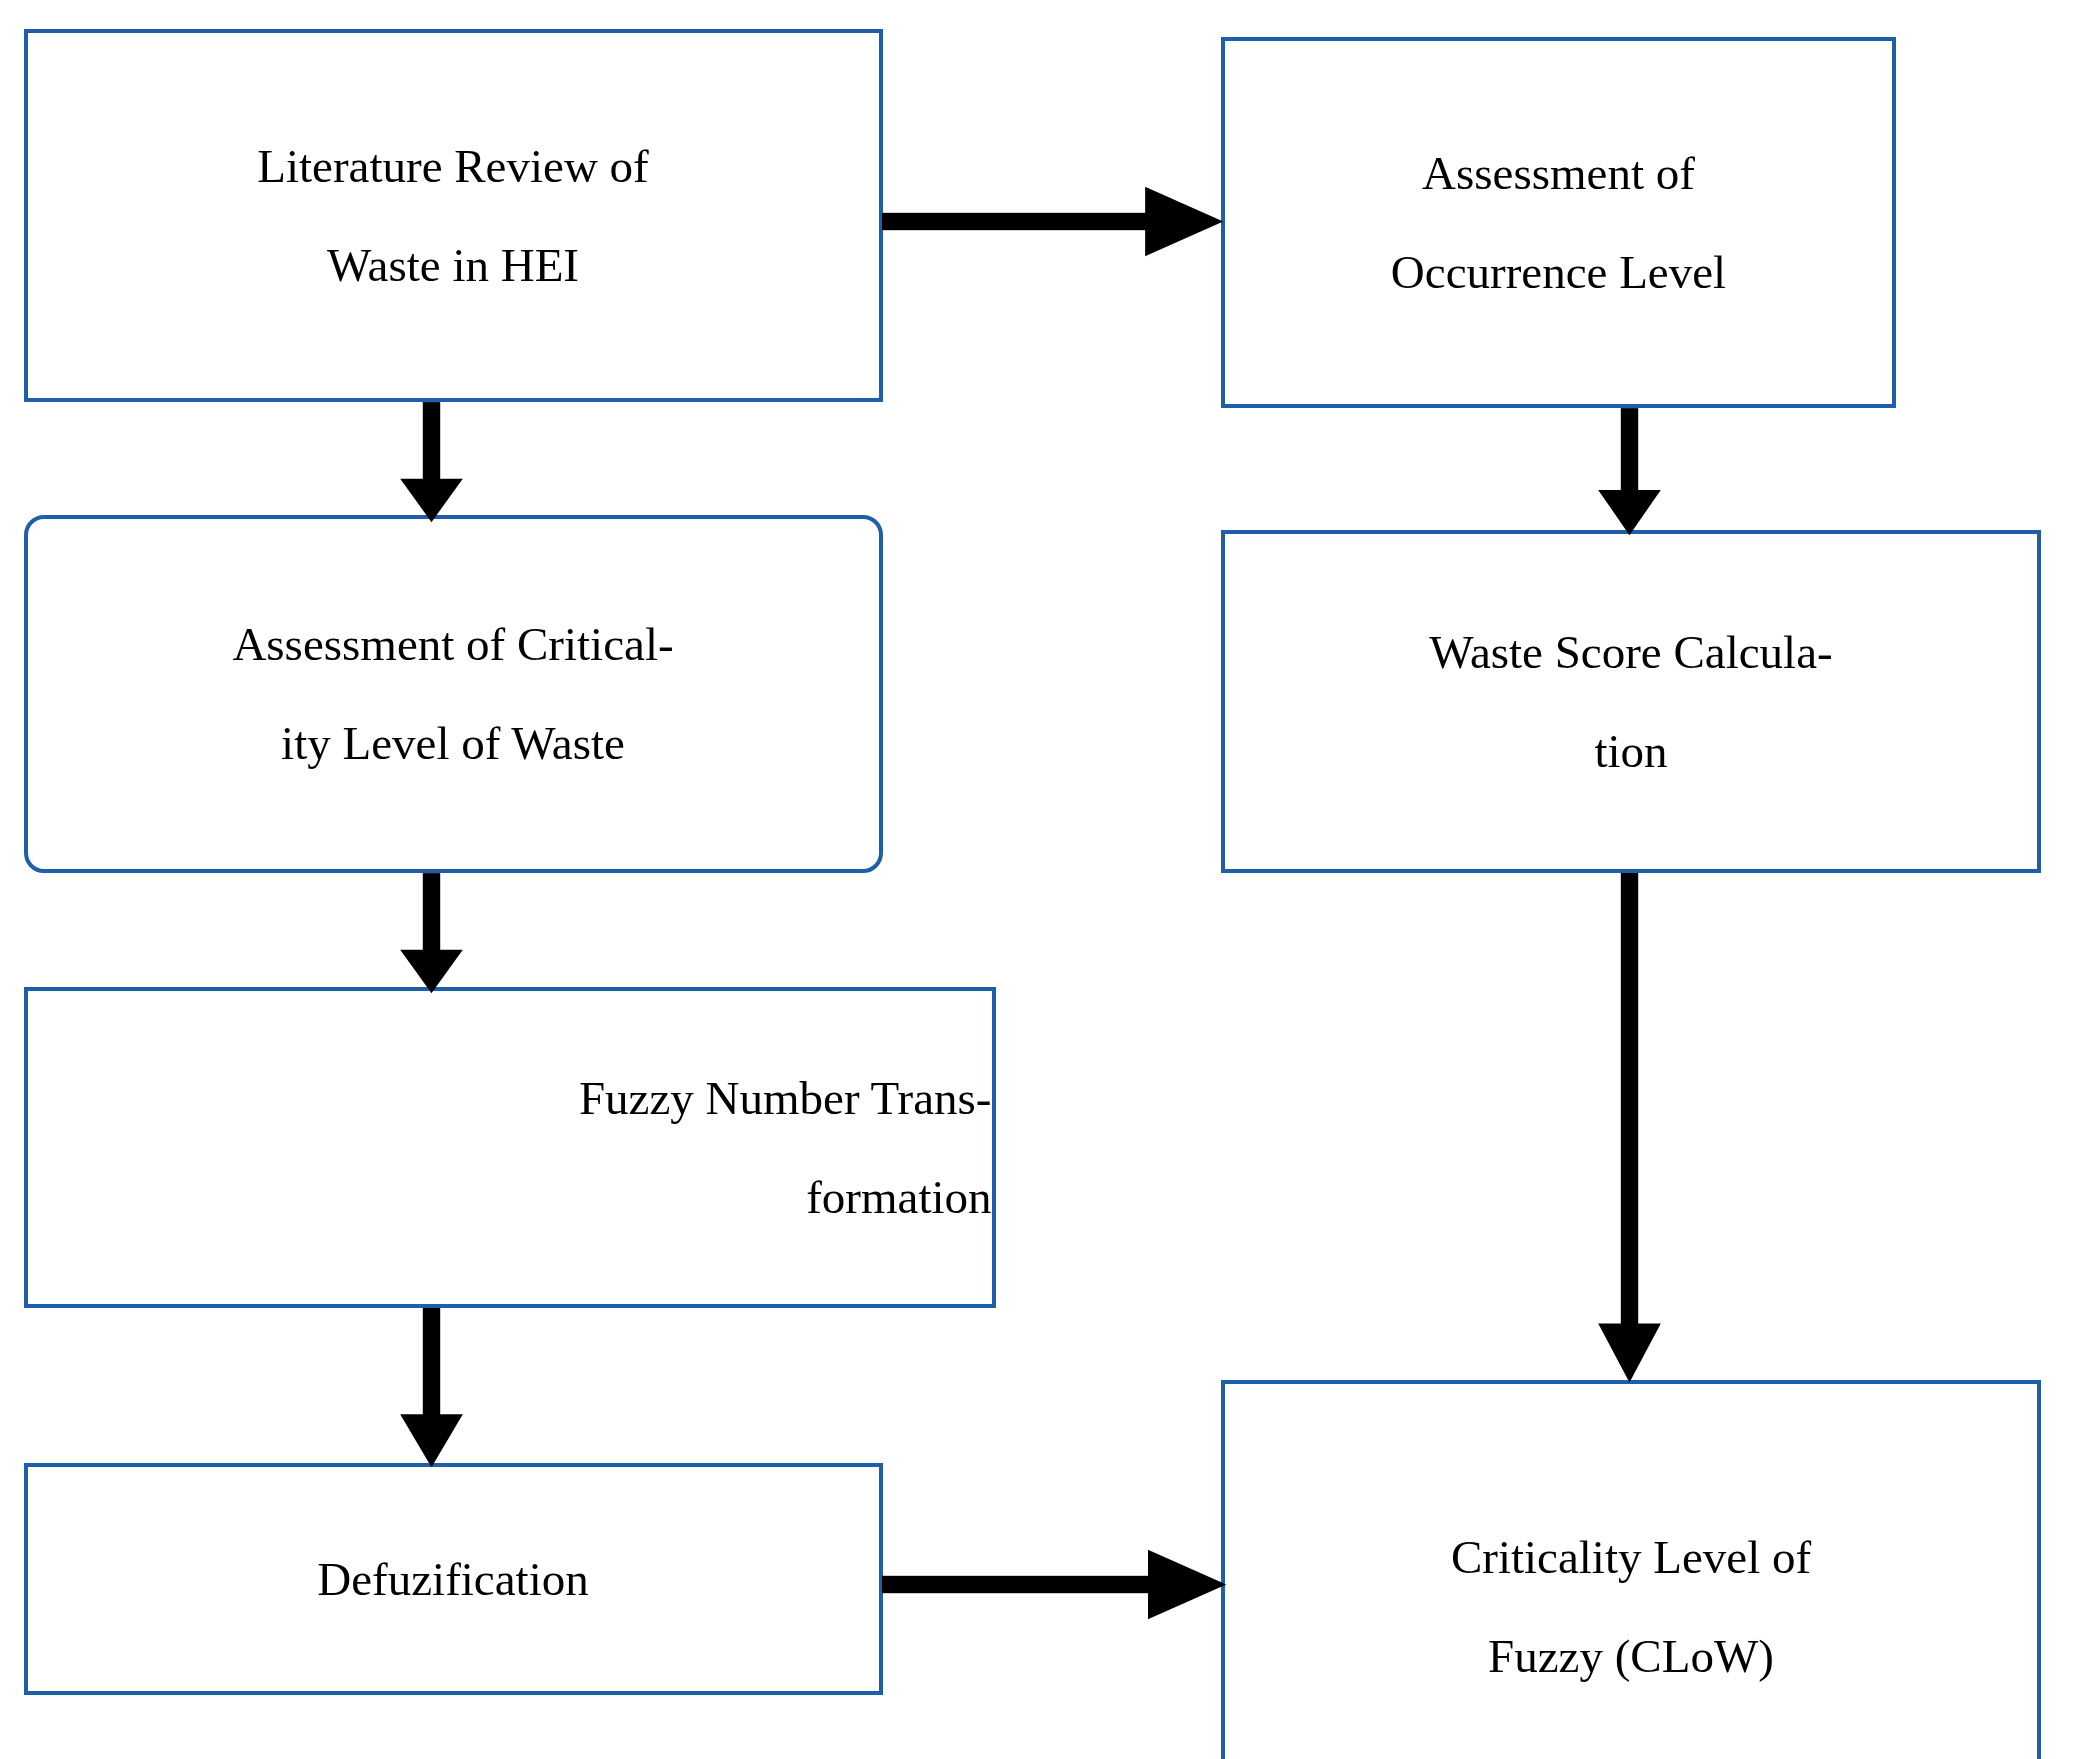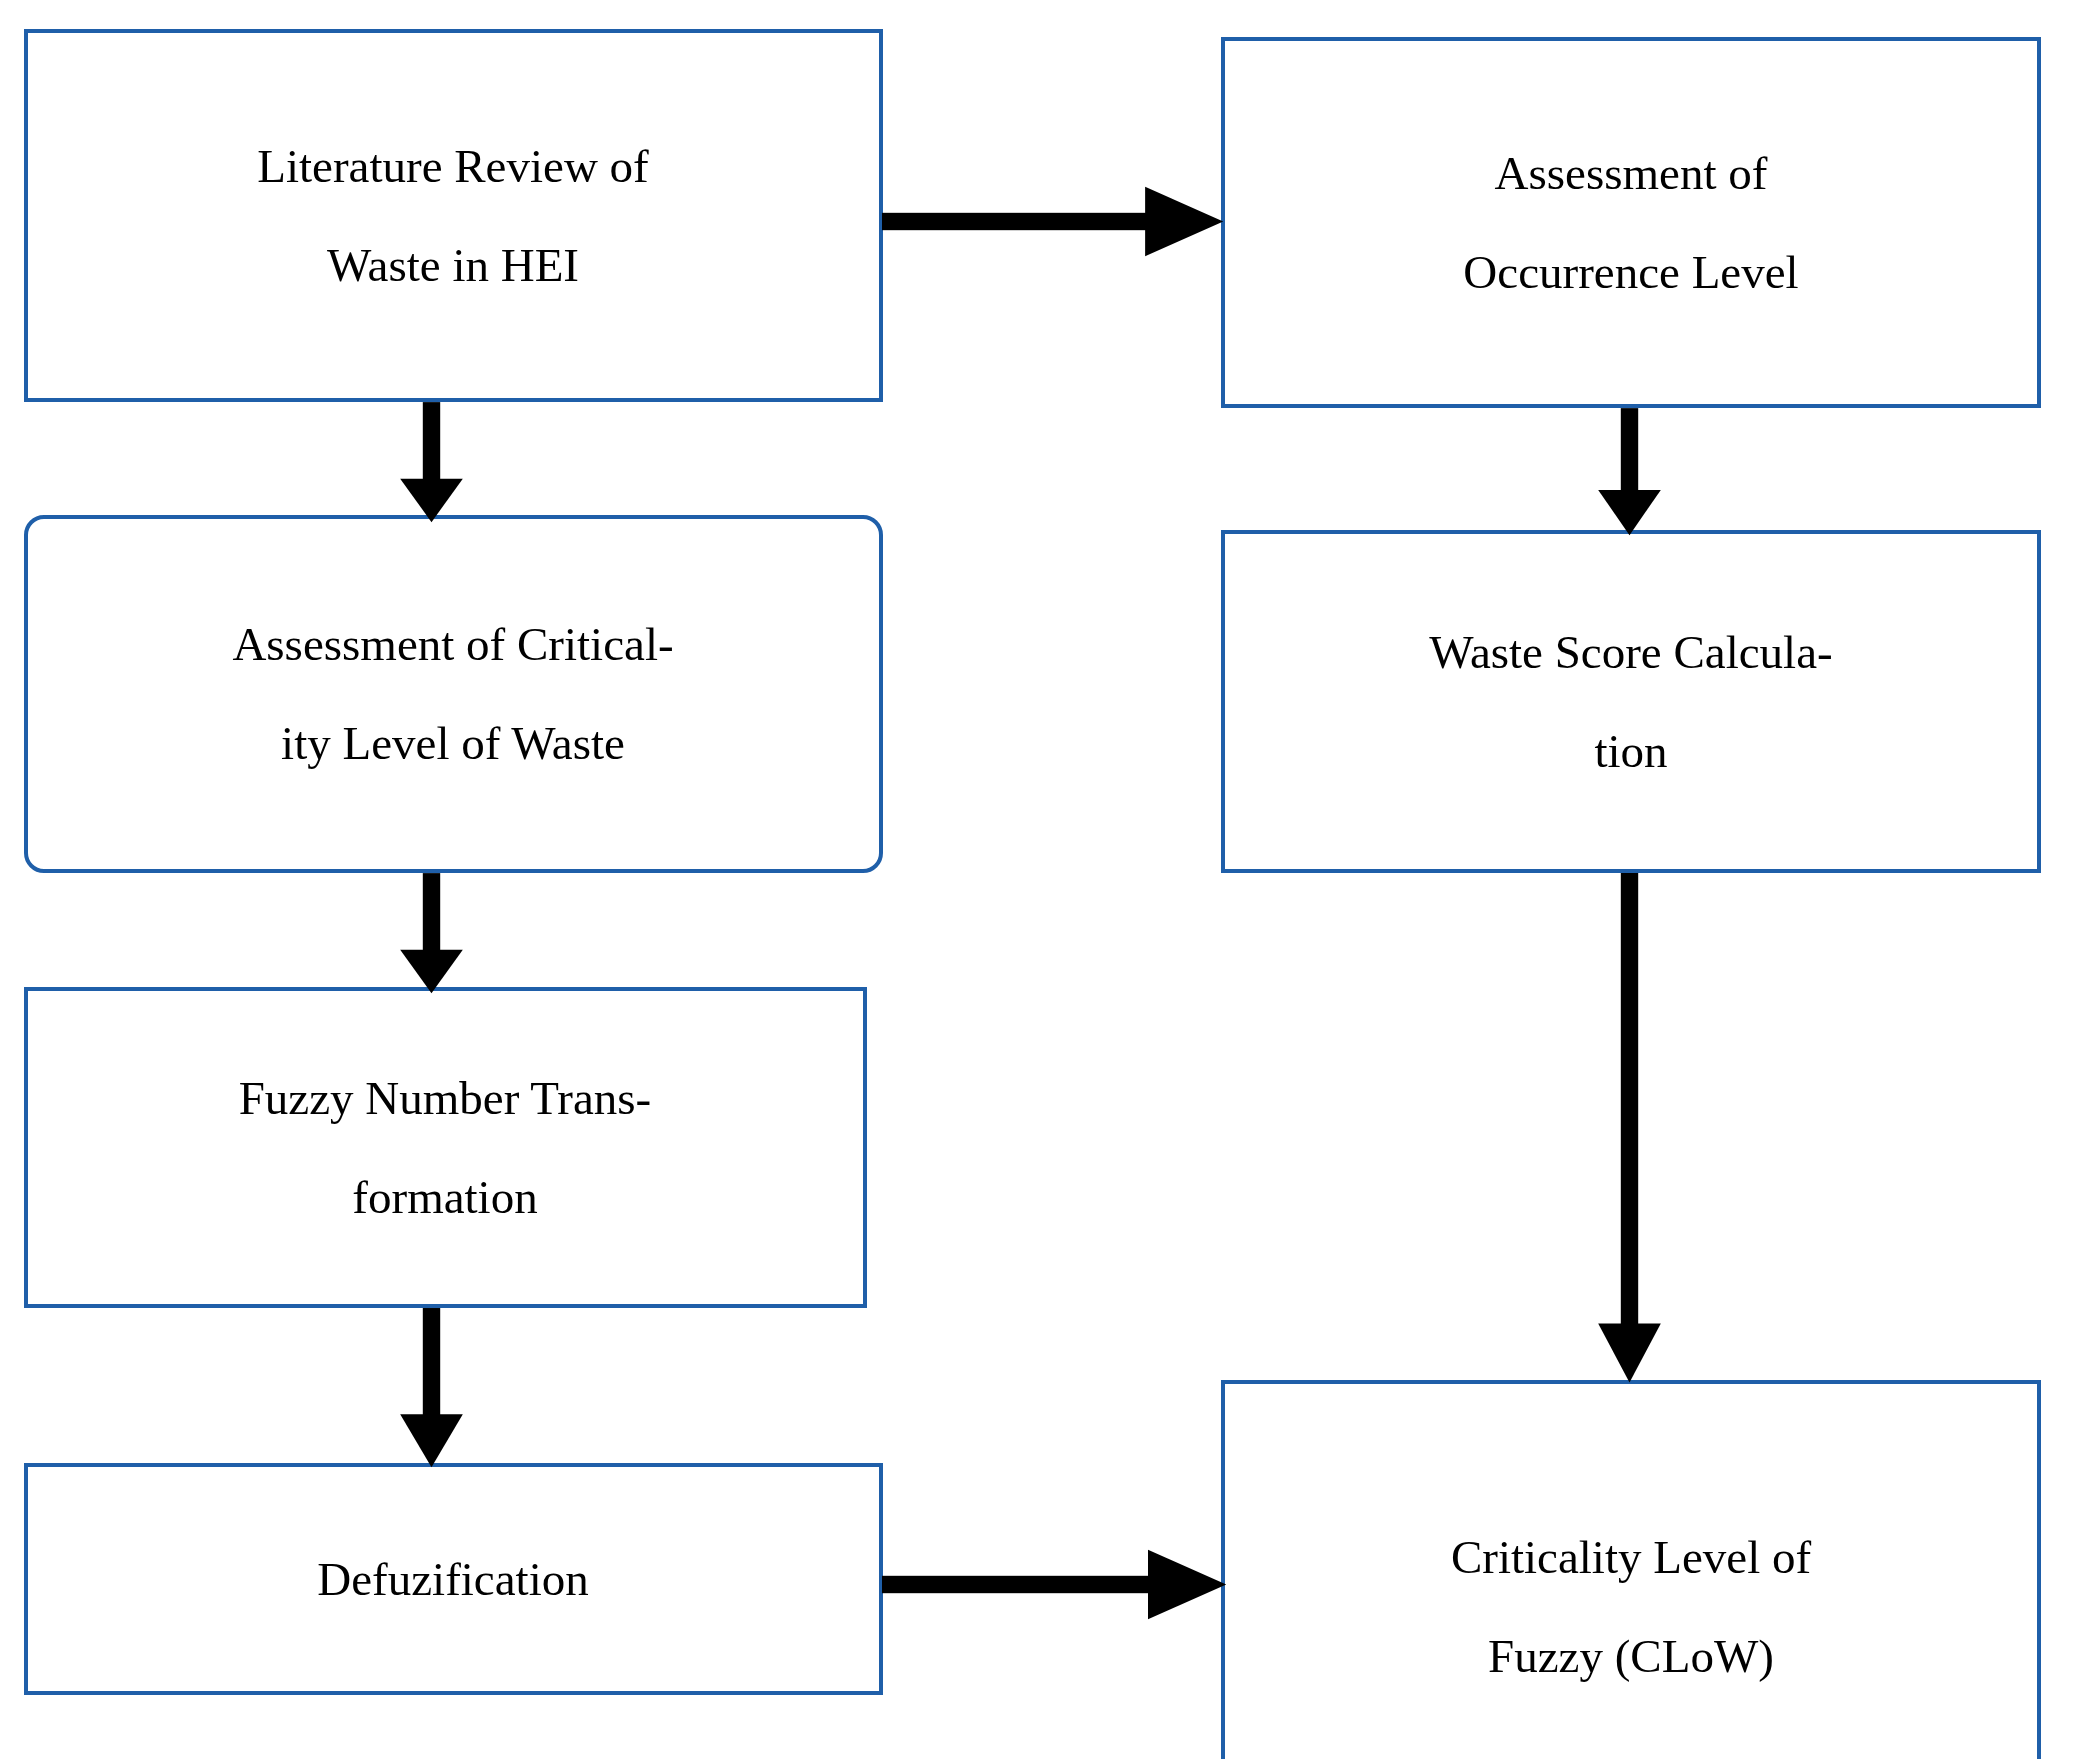--- a/index.html
+++ b/index.html
@@ -50,36 +50,36 @@
 </head>
 <body>
 
 <div id="canvas">
 
   <div class="node" style="left:23.5px; top:29px; width:859px; height:373px;">
     <div class="node-text node-line">Literature Review of</div>
     <div class="node-text node-line">Waste in HEI</div>
   </div>
 
-  <div class="node" style="left:1221px; top:37px; width:820px; height:371px;">
+  <div class="node" style="left:1221px; top:37px; width:675px; height:371px;">
     <div class="node-text node-line">Assessment of</div>
     <div class="node-text node-line">Occurrence Level</div>
   </div>
 
   <div class="node" style="left:23.5px; top:515px; width:859px; height:358px;border-radius:20px;">
     <div class="node-text node-line">Assessment of Critical-</div>
     <div class="node-text node-line">ity Level of Waste</div>
   </div>
 
   <div class="node" style="left:1221px; top:530px; width:820px; height:343px;">
     <div class="node-text node-line">Waste Score Calcula-</div>
     <div class="node-text node-line">tion</div>
   </div>
 
-  <div class="node" style="left:23.5px; top:987px; width:843px; height:321px;">
+  <div class="node" style="left:23.5px; top:987px; width:972px; height:321px;align-items:flex-end;">
     <div class="node-text node-line">Fuzzy Number Trans-</div>
     <div class="node-text node-line">formation</div>
   </div>
 
   <div class="node" style="left:23.5px; top:1463px; width:859px; height:232px;">
     <div class="node-text node-line">Defuzification</div>
   </div>
 
   <div class="node" style="left:1221px; top:1380px; width:820px; height:454px;">
     <div class="node-text node-line">Criticality Level of</div>

